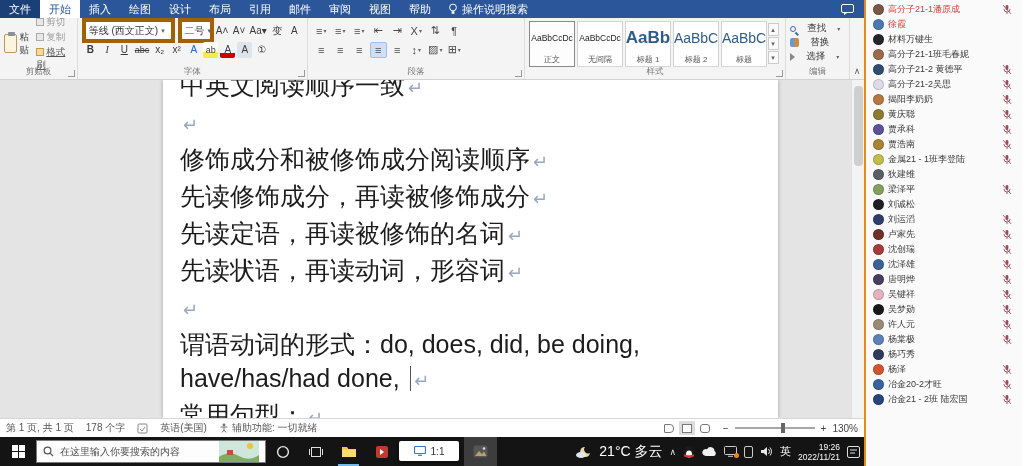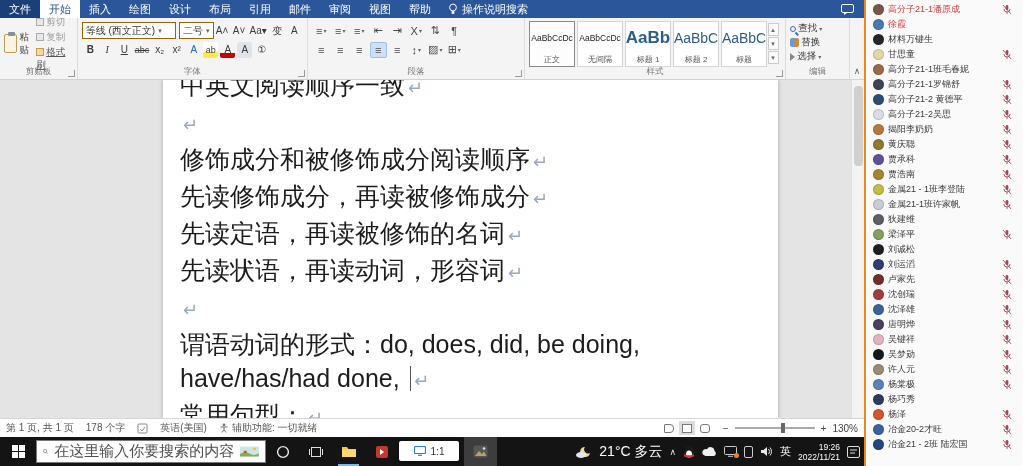--- a/index.html
+++ b/index.html
@@ -25,21 +25,21 @@
   .paste{width:34px;display:flex;flex-direction:row;align-items:center;justify-content:center;gap:2px;}
   .clipicon{width:15px;height:19px;background:#fdf4df;border:1px solid #b89b5a;border-radius:2px;position:relative;}
   .clipicon:before{content:"";position:absolute;top:-3px;left:3px;width:7px;height:4px;background:#8a8f98;border-radius:1px;}
   .clip-mini{display:flex;flex-direction:column;justify-content:center;gap:2px;font-size:9.5px;color:#9a9a9a;}
   .clip-mini .on{color:#555;text-decoration:underline;}
   .mini-ic{display:inline-block;width:8px;height:8px;margin-right:2px;border:1px solid #aaa;background:#e8e8e8;vertical-align:-1px;}
   .mini-ic.paint{background:#f3d9a0;border-color:#c89a40;}
   
   .g-font{width:230px;}
   .fontrow{display:flex;align-items:center;height:19px;}
-  .combo{background:#fff;border:1px solid #a16207;height:17px;display:flex;align-items:center;padding:0 3px;font-size:10px;color:#333;white-space:nowrap;}
+  .combo{background:#fff;border:4px solid #a16207;height:25px;display:flex;align-items:center;padding:0 3px;font-size:10px;color:#333;white-space:nowrap;}
   .combo .arr{margin-left:3px;font-size:7px;color:#666;}
   .fname{width:104px;}
   .fsize{width:36px;margin-left:3px;}
   .fbtn{min-width:15px;height:16px;display:inline-flex;align-items:center;justify-content:center;font-size:10px;color:#3b3b3b;padding:0 1px;margin:0 1px;border-radius:2px;}
   .bb{font-weight:bold;}
   .ii{font-style:italic;font-family:"Liberation Serif",serif;}
   .uu{text-decoration:underline;}
   .st{text-decoration:line-through;font-size:9px;}
   .fx{color:#2f6fd0;text-shadow:0 0 1px #9cc;}
   .hl{background:linear-gradient(#fff 60%,#ffe94a 60%);font-size:9px;}
@@ -56,21 +56,21 @@
   .scard{width:46px;background:#fff;border:1px solid #d5d5d5;display:flex;flex-direction:column;align-items:center;justify-content:flex-end;padding-bottom:1px;overflow:hidden;}
   .scard.selected{border:1.5px solid #8a8a8a;background:#fdfdfd;}
   .sprev{font-size:8.5px;color:#222;white-space:nowrap;flex:1;display:flex;align-items:center;}
   .scard.big .sprev{font-size:17px;font-weight:bold;color:#2e5c8a;}
   .scard.mid .sprev{font-size:14px;color:#2e5c8a;}
   .sname{font-size:8px;color:#555;white-space:nowrap;}
   .gal-scroll{width:12px;display:flex;flex-direction:column;justify-content:space-between;align-items:center;padding:2px 0;color:#666;font-size:7px;}
   .gal-scroll span{border:1px solid #ccc;background:#fafafa;width:11px;text-align:center;line-height:11px;height:13px;}
   
   .g-edit{width:64px;display:flex;flex-direction:column;justify-content:flex-start;gap:1px;padding-top:4px;}
-  .erow{display:flex;align-items:center;gap:2px;font-size:9.5px;color:#333;white-space:nowrap;}
+  .erow{display:flex;align-items:center;gap:11px;font-size:9.5px;color:#333;white-space:nowrap;}
   .eic{width:9px;height:9px;display:inline-block;}
   .eic.search{border:1.5px solid #3b6cb5;border-radius:50%;width:6px;height:6px;position:relative;}
   .eic.search:after{content:"";position:absolute;width:4px;height:1.5px;background:#3b6cb5;transform:rotate(45deg);left:4px;top:6px;}
   .eic.repl{background:linear-gradient(90deg,#6a9ad0 45%,#d08a3a 55%);border-radius:2px;}
   .eic.sel{width:0;height:0;border-left:5px solid #888;border-top:4px solid transparent;border-bottom:4px solid transparent;}
   .g-chev{width:14px;display:flex;align-items:flex-end;justify-content:center;padding-bottom:3px;color:#666;font-size:9px;border-right:none;}
   
   .docarea{flex:1;background:#e4e4e4;position:relative;overflow:hidden;}
   .page{position:absolute;left:163px;top:0;width:615px;height:100%;background:#fff;box-shadow:0 0 4px rgba(0,0,0,.28);padding:1px 0 0 17px;overflow:hidden;}
   .dline{font-size:25px;line-height:34px;color:#1c1c1c;white-space:nowrap;}
@@ -87,21 +87,21 @@
   .viewbtn.pressed{background:#dcdcdc;}
   .vicon{width:10px;height:9px;border:1px solid #777;background:#fff;}
   .vicon.book{border-radius:1px 4px 4px 1px;}
   .zoomctl{display:flex;align-items:center;gap:6px;margin-left:10px;color:#444;}
   .ztrack{width:80px;height:1.5px;background:#a8a8a8;position:relative;}
   .zthumb{position:absolute;left:46px;top:-4px;width:4px;height:10px;background:#666;}
   
   .taskbar{height:29px;background:#141414;display:flex;align-items:center;position:relative;flex:0 0 auto;}
   .startbtn{width:36px;height:100%;display:flex;align-items:center;justify-content:center;}
   .tsearch{width:230px;height:23px;background:#fdfdfd;border:1px solid #7a7a7a;display:flex;align-items:center;gap:6px;padding:0 6px;overflow:hidden;}
-  .tsearch .ph{font-size:15px;color:#4f4f4f;flex:1;white-space:nowrap;}
+  .tsearch .ph{font-size:10px;color:#4f4f4f;flex:1;white-space:nowrap;}
   .tbicon{width:33px;height:100%;display:flex;align-items:center;justify-content:center;position:relative;}
   .tbicon.open:after{content:"";position:absolute;bottom:0;left:6px;right:6px;height:2px;background:#76b9ed;}
   .tbicon.activewin{background:#3d3d3d;}
   .ratio-pop{position:absolute;left:399px;top:4px;width:60px;height:20px;background:#fff;border-radius:2px;box-shadow:0 1px 4px rgba(0,0,0,.5);display:flex;align-items:center;justify-content:center;gap:5px;font-size:10px;color:#333;z-index:5;}
   .tray{margin-left:auto;display:flex;align-items:center;gap:7px;padding-right:4px;color:#fff;}
   .weathertxt{font-size:14px;white-space:nowrap;}
   .trayic{display:flex;align-items:center;justify-content:center;}
   .chev{color:#ddd;font-size:9px;}
   .ime{font-size:11px;}
   .clock{font-size:8.5px;line-height:10px;text-align:right;white-space:nowrap;}
@@ -556,49 +556,25 @@
           <span class="avatar" style="background: rgb(74, 120, 176);"></span>
           <span class="pname">徐霞</span>
 
         </div>
         <div class="prow">
           <span class="avatar" style="background: rgb(35, 39, 43);"></span>
           <span class="pname">材料万键生</span>
 
         </div>
         <div class="prow">
-          <span class="avatar" style="background: rgb(227, 214, 168);"></span>
-          <span class="pname">甘思童</span>
-          <span class="micoff">
-            <svg width="10" height="11" viewBox="0 0 12 13" fill="currentColor">
-              <rect x="4.4" y="1" width="3.2" height="6.2" rx="1.6"></rect>
-              <path d="M2.3 5.8a3.7 3.7 0 0 0 7.4 0" fill="none" stroke="currentColor" stroke-width="1.1"></path>
-              <line x1="6" y1="9.6" x2="6" y2="12" stroke="currentColor" stroke-width="1.1"></line>
-              <line x1="1.2" y1="1.2" x2="10.8" y2="11.8" stroke="currentColor" stroke-width="1.1"></line>
-            </svg>
-          </span>
-        </div>
-        <div class="prow">
           <span class="avatar" style="background: rgb(154, 106, 74);"></span>
           <span class="pname">高分子21-1班毛春妮</span>
 
         </div>
         <div class="prow">
-          <span class="avatar" style="background: rgb(60, 66, 88);"></span>
-          <span class="pname">高分子21-1罗锦舒</span>
-          <span class="micoff">
-            <svg width="10" height="11" viewBox="0 0 12 13" fill="currentColor">
-              <rect x="4.4" y="1" width="3.2" height="6.2" rx="1.6"></rect>
-              <path d="M2.3 5.8a3.7 3.7 0 0 0 7.4 0" fill="none" stroke="currentColor" stroke-width="1.1"></path>
-              <line x1="6" y1="9.6" x2="6" y2="12" stroke="currentColor" stroke-width="1.1"></line>
-              <line x1="1.2" y1="1.2" x2="10.8" y2="11.8" stroke="currentColor" stroke-width="1.1"></line>
-            </svg>
-          </span>
-        </div>
-        <div class="prow">
           <span class="avatar" style="background: rgb(47, 77, 116);"></span>
           <span class="pname">高分子21-2 黄德平</span>
           <span class="micoff">
             <svg width="10" height="11" viewBox="0 0 12 13" fill="currentColor">
               <rect x="4.4" y="1" width="3.2" height="6.2" rx="1.6"></rect>
               <path d="M2.3 5.8a3.7 3.7 0 0 0 7.4 0" fill="none" stroke="currentColor" stroke-width="1.1"></path>
               <line x1="6" y1="9.6" x2="6" y2="12" stroke="currentColor" stroke-width="1.1"></line>
               <line x1="1.2" y1="1.2" x2="10.8" y2="11.8" stroke="currentColor" stroke-width="1.1"></line>
             </svg>
           </span>
@@ -669,32 +645,20 @@
           <span class="micoff">
             <svg width="10" height="11" viewBox="0 0 12 13" fill="currentColor">
               <rect x="4.4" y="1" width="3.2" height="6.2" rx="1.6"></rect>
               <path d="M2.3 5.8a3.7 3.7 0 0 0 7.4 0" fill="none" stroke="currentColor" stroke-width="1.1"></path>
               <line x1="6" y1="9.6" x2="6" y2="12" stroke="currentColor" stroke-width="1.1"></line>
               <line x1="1.2" y1="1.2" x2="10.8" y2="11.8" stroke="currentColor" stroke-width="1.1"></line>
             </svg>
           </span>
         </div>
         <div class="prow">
-          <span class="avatar" style="background: rgb(201, 204, 210);"></span>
-          <span class="pname">金属21-1班许家帆</span>
-          <span class="micoff">
-            <svg width="10" height="11" viewBox="0 0 12 13" fill="currentColor">
-              <rect x="4.4" y="1" width="3.2" height="6.2" rx="1.6"></rect>
-              <path d="M2.3 5.8a3.7 3.7 0 0 0 7.4 0" fill="none" stroke="currentColor" stroke-width="1.1"></path>
-              <line x1="6" y1="9.6" x2="6" y2="12" stroke="currentColor" stroke-width="1.1"></line>
-              <line x1="1.2" y1="1.2" x2="10.8" y2="11.8" stroke="currentColor" stroke-width="1.1"></line>
-            </svg>
-          </span>
-        </div>
-        <div class="prow">
           <span class="avatar" style="background: rgb(90, 95, 102);"></span>
           <span class="pname">狄建维</span>
 
         </div>
         <div class="prow">
           <span class="avatar" style="background: rgb(131, 160, 94);"></span>
           <span class="pname">梁泽平</span>
           <span class="micoff">
             <svg width="10" height="11" viewBox="0 0 12 13" fill="currentColor">
               <rect x="4.4" y="1" width="3.2" height="6.2" rx="1.6"></rect>

